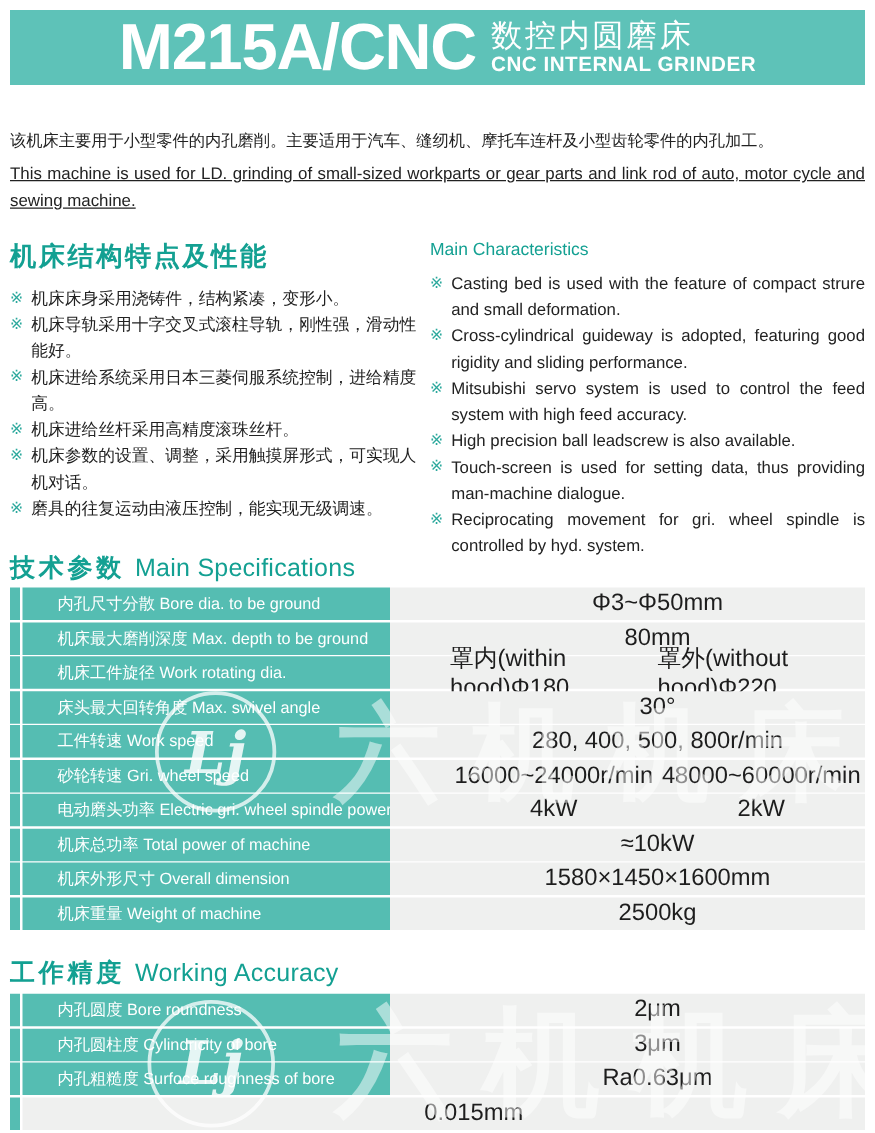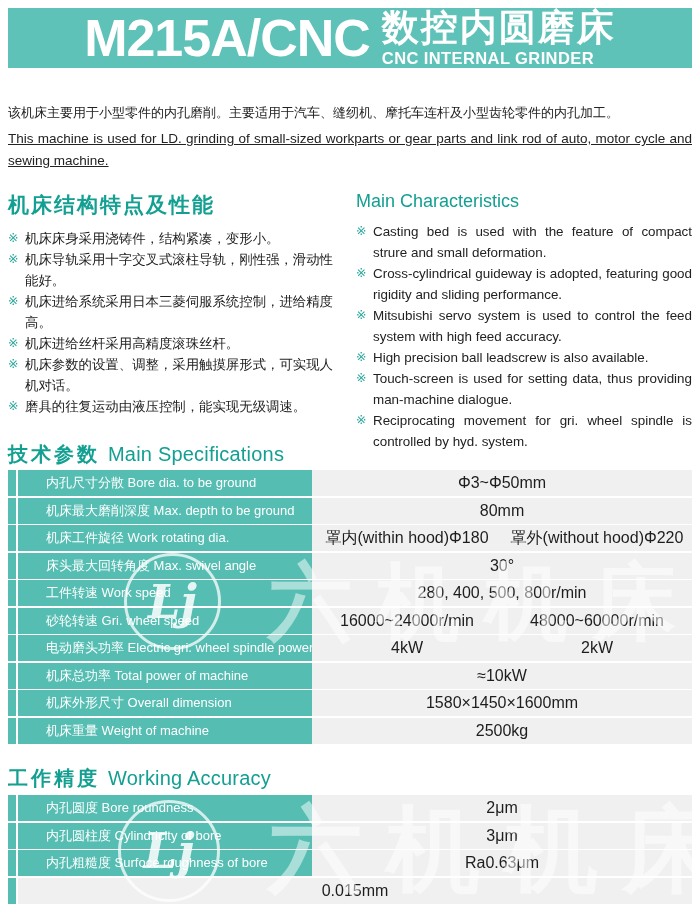--- a/index.html
+++ b/index.html
@@ -17,31 +17,31 @@
     font-family:"Liberation Sans","DejaVu Sans",sans-serif;
   }
   
   .band{
     position:absolute;left:8px;top:8px;width:684px;height:60px;
     background:var(--accent-teal);color:#fff;
     display:flex;align-items:center;justify-content:center;gap:12px;
   }
   .model{font-size:52px;font-weight:bold;letter-spacing:-1px;line-height:1;}
   .band-right{display:flex;flex-direction:column;justify-content:center;}
-  .t-cn{font-size:37px;font-weight:bold;letter-spacing:2px;line-height:1.05;}
+  .t-cn{font-size:25px;font-weight:normal;letter-spacing:2px;line-height:1.05;}
   .t-en{font-size:16.5px;font-weight:bold;letter-spacing:.4px;margin-top:2px;line-height:1;}
   
   .intro-cn{position:absolute;left:8px;top:104px;width:684px;font-size:13px;line-height:18px;}
   .intro-en{position:absolute;left:8px;top:128px;width:684px;font-size:13.5px;line-height:22px;text-align:justify;text-decoration:underline;}
   
-  .features{position:absolute;left:8px;top:191px;width:684px;display:flex;gap:22px;}
+  .features{position:absolute;left:8px;top:191px;width:684px;display:flex;gap:10px;}
   .col-left{width:326px;flex:none;}
   .col-right{flex:1;}
   .feat-h-cn{color:var(--heading-teal);font-size:21px;font-weight:bold;letter-spacing:2px;margin:0 0 9px 0;}
-  .feat-h-en{color:var(--heading-teal);font-size:18px;font-weight:normal;margin:0 0 9px 0;}
+  .feat-h-en{color:var(--heading-teal);font-size:14px;font-weight:normal;margin:0 0 9px 0;}
   .feat-item{position:relative;padding-left:17px;font-size:13.4px;line-height:21px;margin:0;}
   .col-right .feat-item{text-align:justify;}
   .mk{position:absolute;left:0;top:0;color:var(--marker-teal);font-size:12.5px;}
   
   .sec-h{position:absolute;left:8px;color:var(--heading-teal);font-size:20px;white-space:nowrap;}
   .sec-h .cn{font-weight:bold;letter-spacing:3px;}
   .sec-h .en{font-weight:normal;margin-left:8px;letter-spacing:.2px;}
   #spec-heading{top:441px;}
   #acc-heading{top:765px;}
   
@@ -49,22 +49,22 @@
   #spec-table{top:470px;}
   #acc-table{top:795px;}
   .row{display:flex;height:26px;margin-bottom:1.5px;}
   .strip{width:8px;flex:none;background:var(--cell-teal);margin-right:2px;}
   .lbl{
     width:294px;flex:none;box-sizing:border-box;background:var(--cell-teal);
     color:#fff;font-size:13px;display:flex;align-items:center;padding-left:28px;
     white-space:nowrap;overflow:hidden;
   }
   .val{
-    flex:1;background:var(--value-bg);color:#1d1d1d;font-size:16px;
-    display:flex;align-items:center;justify-content:center;
+    flex:1;background:var(--value-bg);color:#1d1d1d;font-size:19px;
+    display:flex;align-items:center;justify-content:center;padding-left:48px;
   }
   .val .half{flex:1;display:flex;align-items:center;justify-content:center;}
   
   .wm{position:absolute;pointer-events:none;z-index:5;}
   .wm-circle{
     box-sizing:border-box;border:3px solid rgba(255,255,255,.75);border-radius:50%;
     display:flex;align-items:center;justify-content:center;
     color:rgba(255,255,255,.85);
     font-family:"DejaVu Serif","Liberation Serif",serif;font-style:italic;font-weight:bold;
   }

